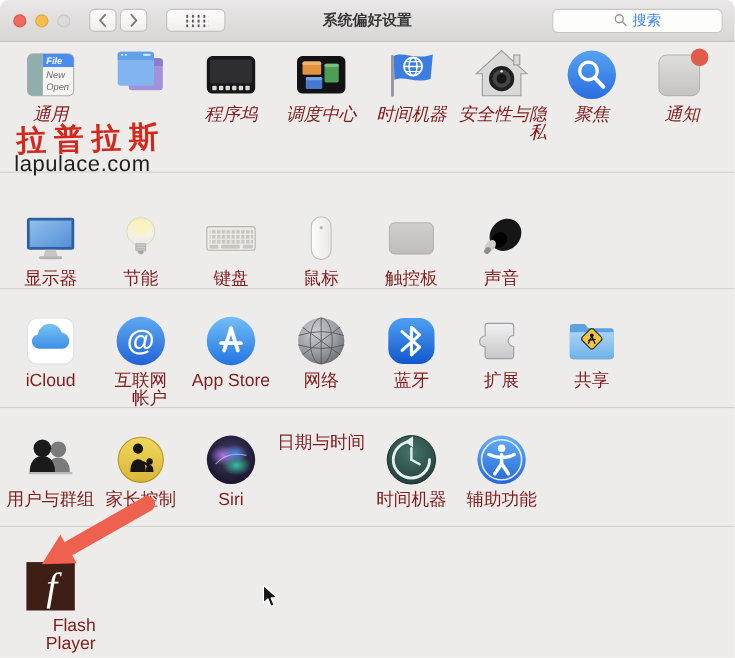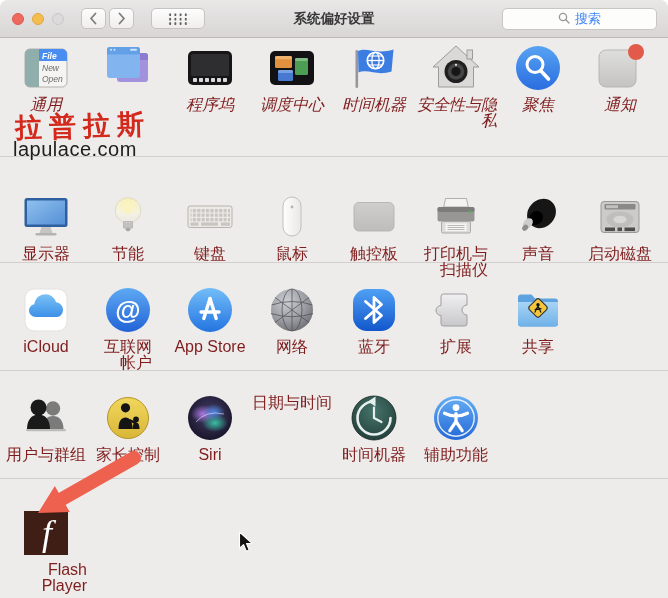--- a/index.html
+++ b/index.html
@@ -315,61 +315,27 @@
                 </linearGradient>
               </defs>
               <rect x="6" y="11.5" width="40" height="28.5" rx="5" fill="url(#gTp)" stroke="#aeadab" stroke-width="0.8"></rect>
             </svg>
           </span>
           <div class="plabel">触控板</div>
         </div>
         <div class="item">
           <span class="picon">
             <svg width="52" height="52" viewBox="0 0 52 52">
-              <path d="M15.5 7.5 h21 l1.8 8.5 H13.7 z" fill="#f4f3f1" stroke="#a9a7a5" stroke-width="0.9"></path>
-              <rect x="7.5" y="16" width="37" height="14.5" rx="2" fill="#989694"></rect>
-              <rect x="7.5" y="16" width="37" height="5" rx="2" fill="#7e7c7a"></rect>
-              <rect x="11.5" y="30.5" width="29" height="11.5" rx="1.5" fill="#dddcda" stroke="#a5a3a1" stroke-width="0.9"></rect>
-              <rect x="15.5" y="32.5" width="21" height="7.5" fill="#f6f5f3"></rect>
-              <line x1="17.5" y1="34.5" x2="34.5" y2="34.5" stroke="#b5b3b1" stroke-width="0.9"></line>
-              <line x1="17.5" y1="36.5" x2="34.5" y2="36.5" stroke="#b5b3b1" stroke-width="0.9"></line>
-              <line x1="17.5" y1="38.5" x2="34.5" y2="38.5" stroke="#b5b3b1" stroke-width="0.9"></line>
-              <circle cx="40" cy="20.5" r="1.3" fill="#4db34d"></circle>
-            </svg>
-          </span>
-          <div class="plabel">打印机与
-扫描仪</div>
-        </div>
-        <div class="item">
-          <span class="picon">
-            <svg width="52" height="52" viewBox="0 0 52 52">
               <ellipse cx="29.5" cy="22.5" rx="13.5" ry="15.5" fill="#161616" transform="rotate(42 29.5 22.5)"></ellipse>
               <ellipse cx="24" cy="27" rx="6.5" ry="7.5" fill="#000" transform="rotate(42 24 27)"></ellipse>
               <ellipse cx="15.8" cy="32.5" rx="4.2" ry="6" fill="#cfcdcb" transform="rotate(42 15.8 32.5)"></ellipse>
               <ellipse cx="13.2" cy="36.8" rx="2.6" ry="3.4" fill="#8f8d8b" transform="rotate(42 13.2 36.8)"></ellipse>
             </svg>
           </span>
           <div class="plabel">声音</div>
-        </div>
-        <div class="item">
-          <span class="picon">
-            <svg width="52" height="52" viewBox="0 0 52 52">
-              <rect x="7" y="10.5" width="38" height="31" rx="3" fill="#cdcbc9" stroke="#9b9997" stroke-width="1"></rect>
-              <rect x="10.5" y="13" width="31" height="5.5" rx="1" fill="#8b8987"></rect>
-              <rect x="12" y="14.2" width="12" height="3" fill="#c3c1bf"></rect>
-              <ellipse cx="26" cy="28.5" rx="13.5" ry="8" fill="#c0beba"></ellipse>
-              <ellipse cx="26" cy="28.5" rx="6.5" ry="3.8" fill="#d9d7d5"></ellipse>
-              <g fill="#4e4d4c">
-                <rect x="11" y="36.5" width="10" height="3.6"></rect>
-                <rect x="23.5" y="36.5" width="4.5" height="3.6"></rect>
-                <rect x="30.5" y="36.5" width="10.5" height="3.6"></rect>
-              </g>
-            </svg>
-          </span>
-          <div class="plabel">启动磁盘</div>
         </div>
       </div>
       <div class="section sec2">
         <div class="item">
           <span class="picon">
             <svg width="52" height="52" viewBox="0 0 52 52">
               <defs>
                 <linearGradient id="gIc" x1="0" y1="0" x2="0" y2="1">
                   <stop offset="0" stop-color="#79c2f5"></stop>
                   <stop offset="1" stop-color="#3d8fe8"></stop>

